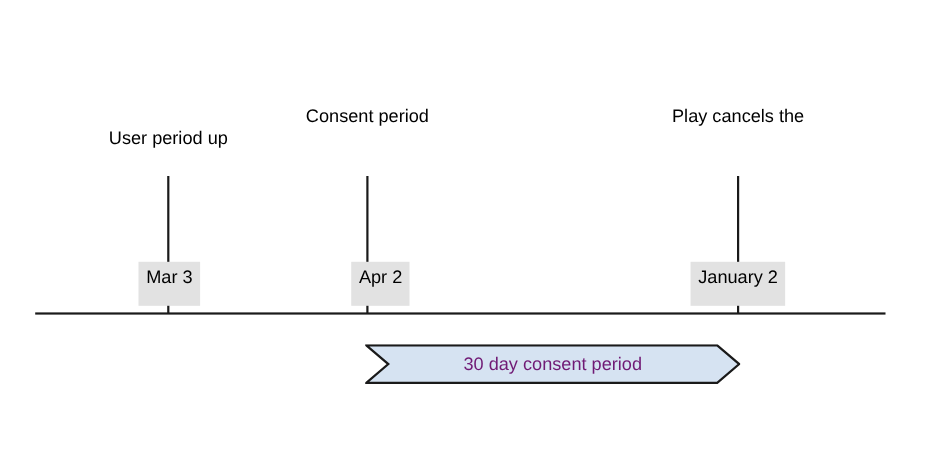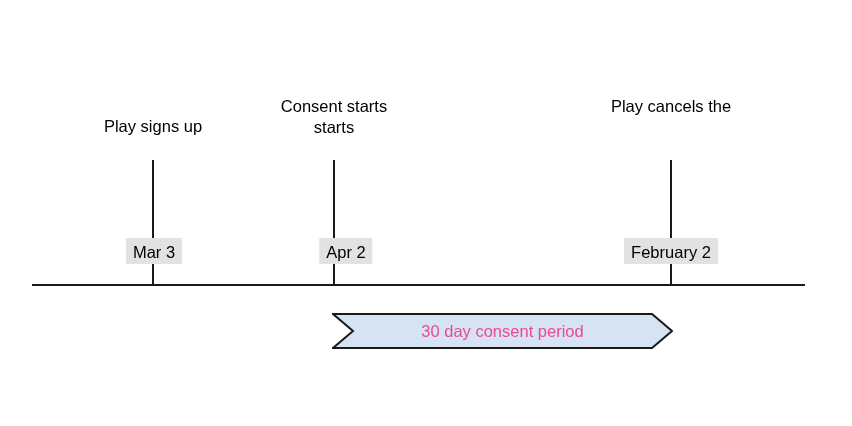--- a/index.html
+++ b/index.html
@@ -51,21 +51,21 @@
   }
   .milestone-caption .cap-line {
     display: block;
   }
   .milestone-date {
     position: absolute;
     font-size: 16.5px;
     line-height: 20px;
     color: #000000;
     background: #e2e2e2;
-    padding: 4px 7px 2px 7px;
+    padding: 4px 7px 16px 7px;
     white-space: nowrap;
     transform: translateX(-50%);
   }
 
   
   .period-banner {
     position: absolute;
     left: 332px;
     top: 313px;
     width: 341px;
@@ -80,54 +80,53 @@
   .period-banner-label {
     position: absolute;
     left: 0;
     top: 0;
     width: 100%;
     height: 36px;
     display: flex;
     align-items: center;
     justify-content: center;
     font-size: 16.5px;
-    color: #ec4899;
+    color: #701a75;
     white-space: nowrap;
   }
 </style>
 </head>
 <body>
 
 <div id="canvas">
 
   <div class="axis-line"></div>
 
   <div class="milestone">
     <div class="milestone-caption" style="left:153px; top:116px;">
-      <span class="cap-line">Play signs up</span>
+      <span class="cap-line">User period up</span>
     </div>
     <div class="milestone-stem" style="left:152px; top:160px; height:125px;"></div>
     <div class="milestone-date" style="left:154px; top:238px;">Mar 3</div>
   </div>
 
   <div class="milestone">
     <div class="milestone-caption" style="left:334px; top:96px;">
-      <span class="cap-line">Consent starts</span>
-      <span class="cap-line">starts</span>
+      <span class="cap-line">Consent period</span>
     </div>
     <div class="milestone-stem" style="left:333px; top:160px; height:125px;"></div>
     <div class="milestone-date" style="left:346px; top:238px;">Apr 2</div>
   </div>
 
   <div class="milestone">
     <div class="milestone-caption" style="left:671px; top:96px;">
       <span class="cap-line">Play cancels the</span>
     </div>
     <div class="milestone-stem" style="left:670px; top:160px; height:125px;"></div>
-    <div class="milestone-date" style="left:671px; top:238px;">February 2</div>
+    <div class="milestone-date" style="left:671px; top:238px;">January 2</div>
   </div>
 
   <div class="period-banner">
     <svg width="341" height="36" viewBox="0 0 341 36">
       <polygon points="1,1 320,1 340,18 320,35 1,35 21,18" fill="#d6e3f2" stroke="#1a1a1a" stroke-width="2" stroke-linejoin="miter"></polygon>
     </svg>
     <div class="period-banner-label">30 day consent period</div>
   </div>
 
 </div>

